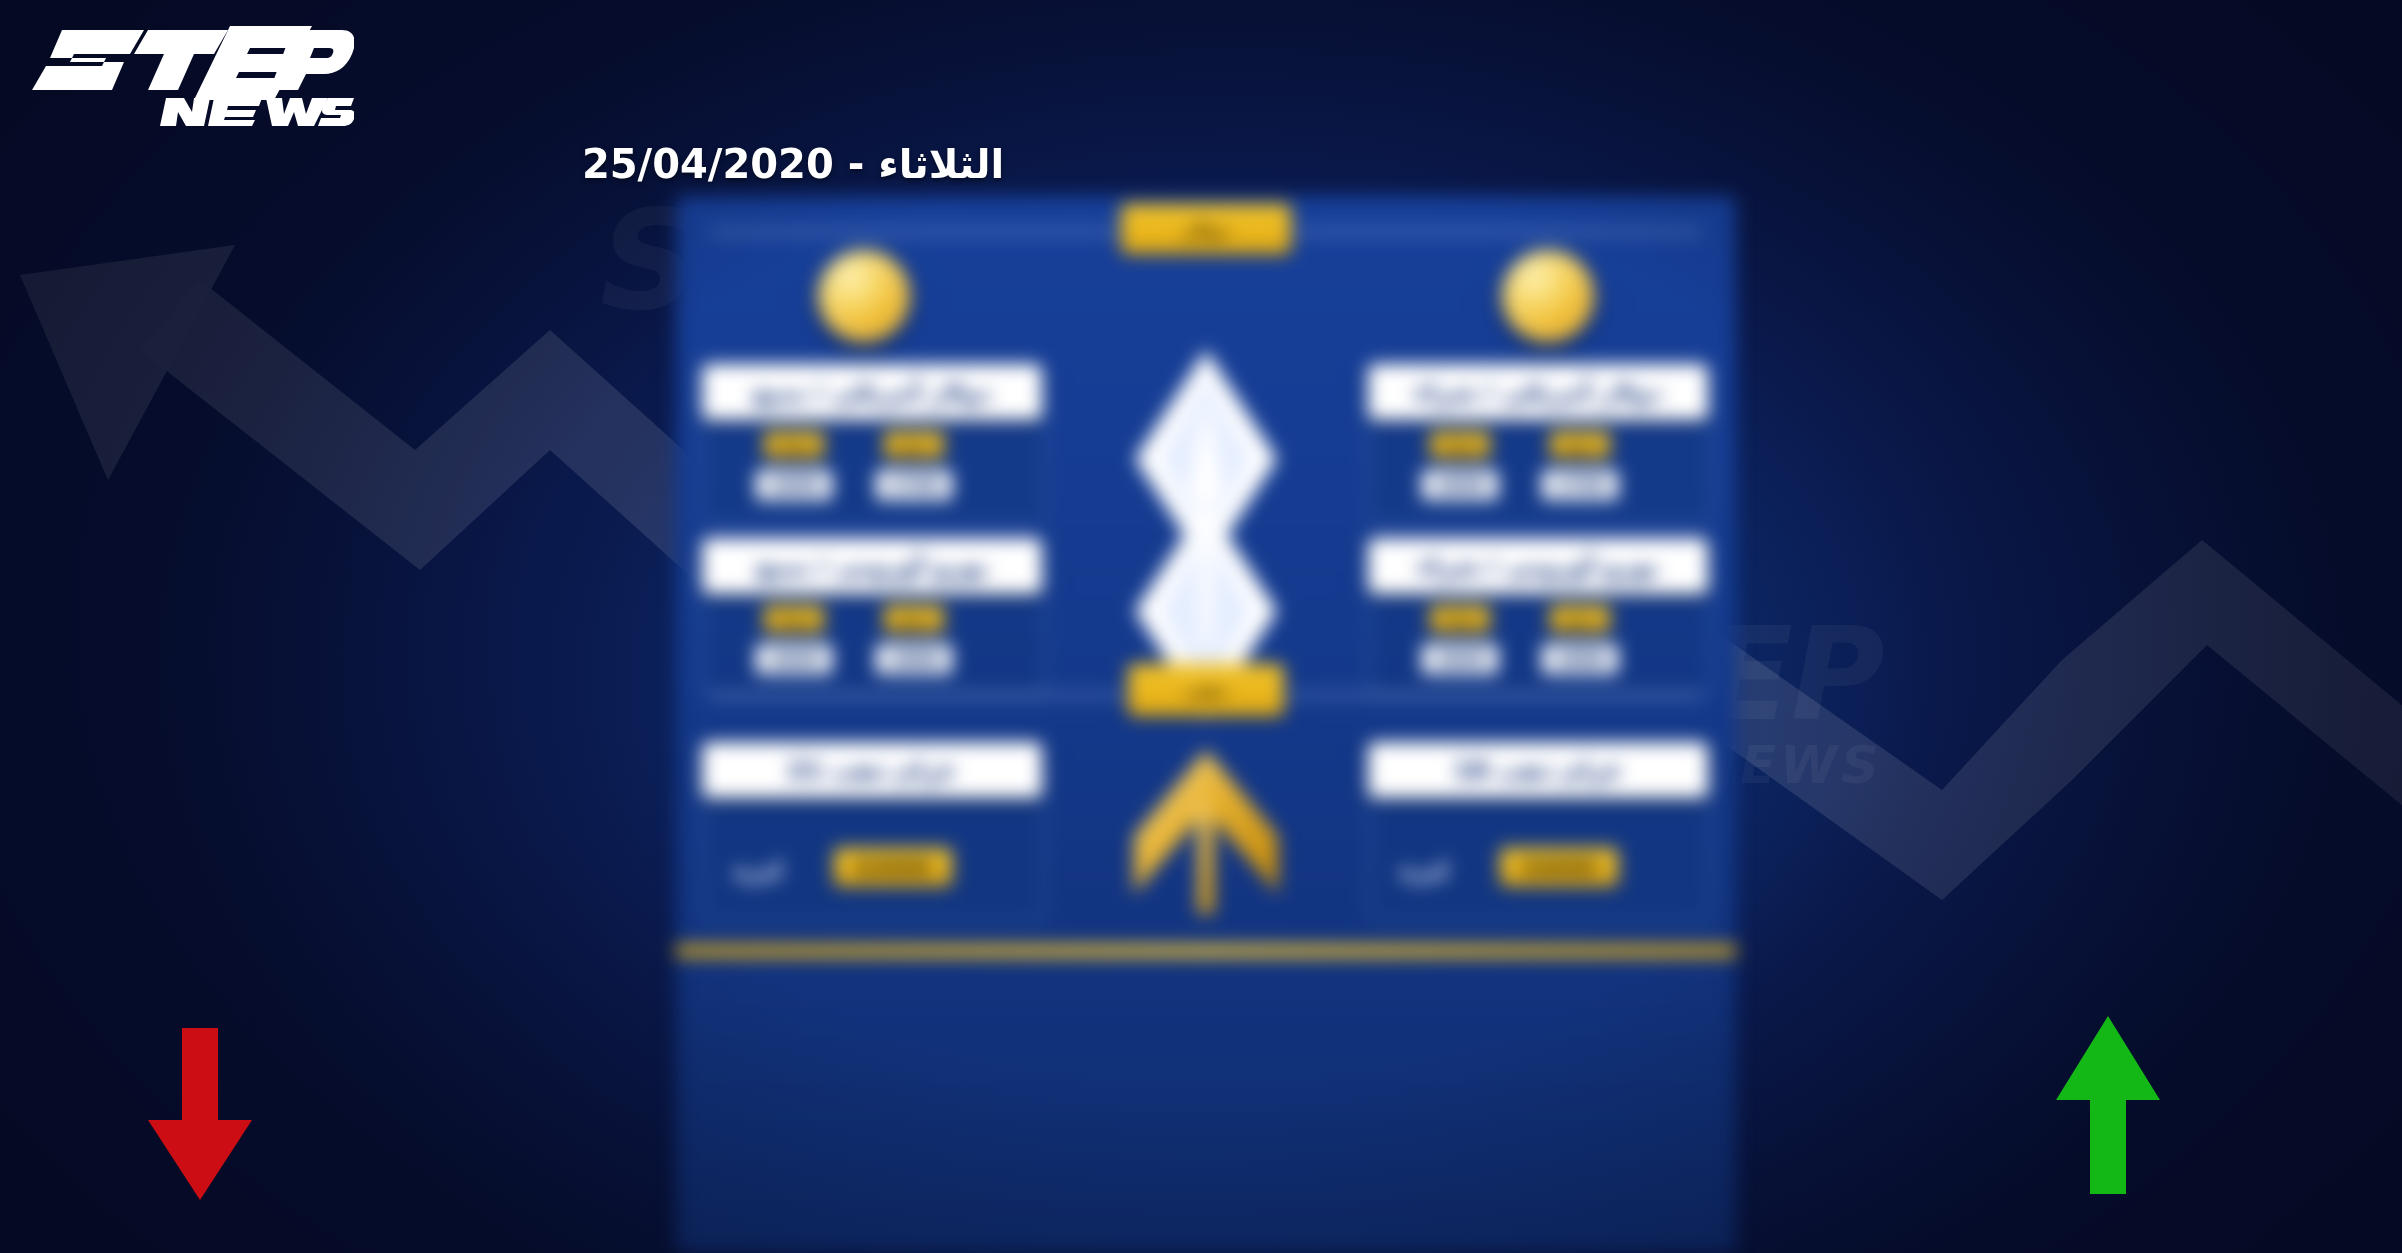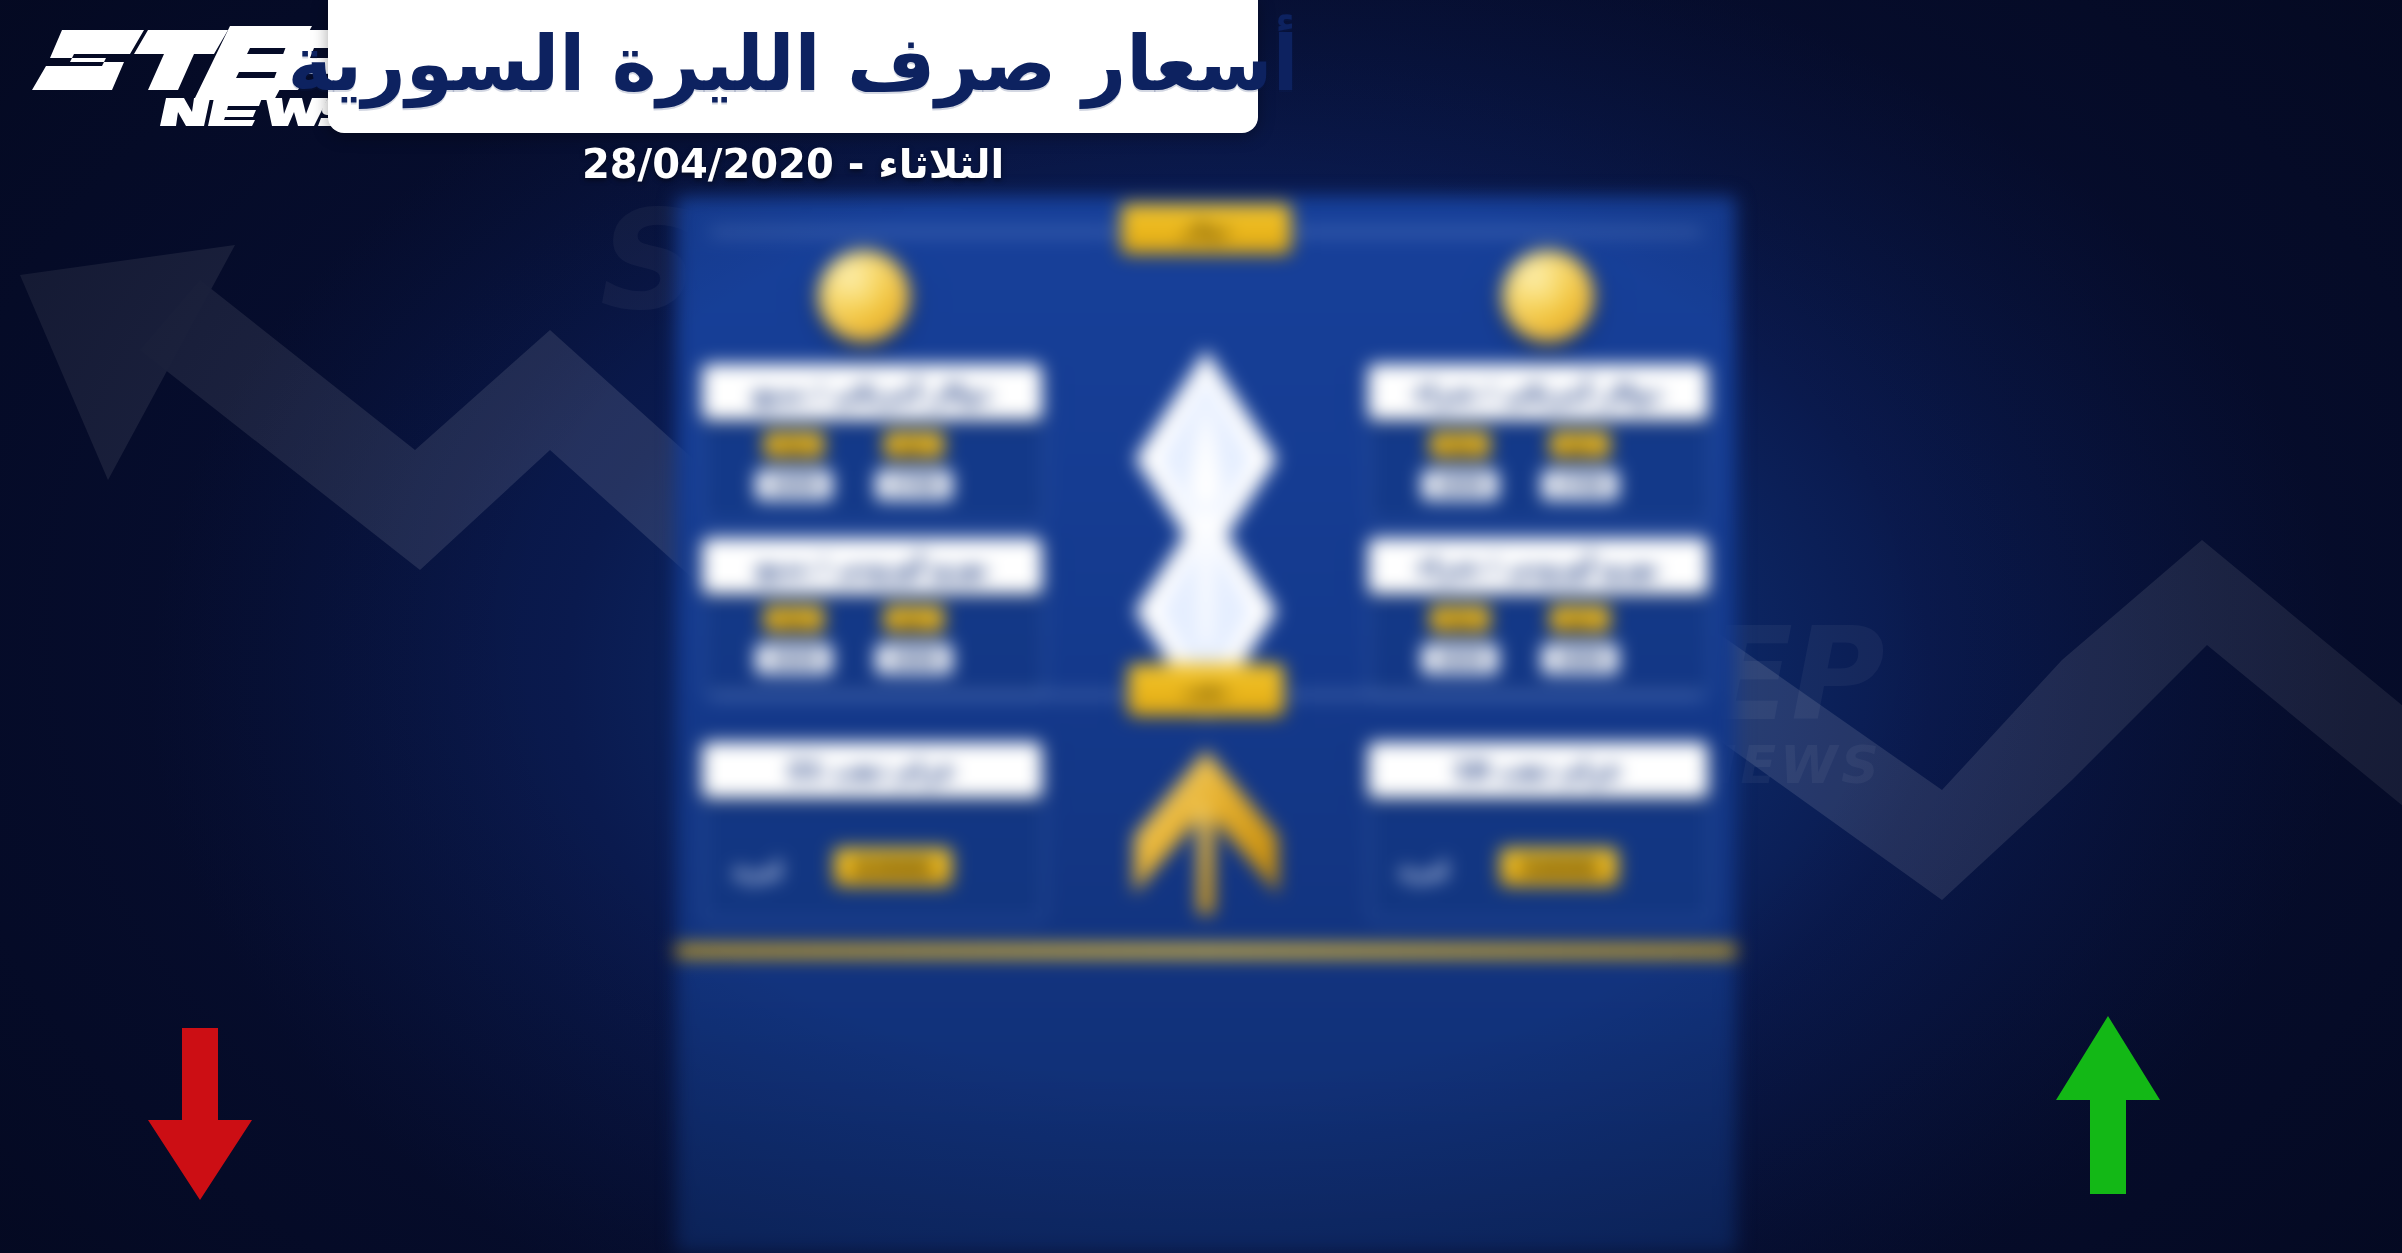--- a/index.html
+++ b/index.html
@@ -260,24 +260,21 @@
       </g>
       <g fill="#ffffff">
         <path d="M142 82 H160 L168 96 L170 82 H186 L180 110 H162 L154 96 L152 110 H136 Z"></path>
         <path d="M190 82 H238 L235 90 H204 L203 94 H232 L229 101 H201 L200 104 H231 L228 110 H184 Z"></path>
         <path d="M242 82 H258 L260 98 L266 82 H278 L282 98 L288 82 H304 L290 110 H274 L270 96 L264 110 H248 Z"></path>
         <path d="M304 82 H330 L327 90 H312 L311 94 H326 C331 94 332 98 330 103 C328 108 324 110 319 110 H294 L297 102 H316 L317 99 H303 C298 99 297 95 299 90 Z"></path>
       </g>
     </svg>
   </div>
 
-  <div class="title-box">
-    <div class="title-txt">أسعار صرف الليرة السورية</div>
-  </div>
-  <div class="date-line">الثلاثاء - 28/04/2020</div>
+  <div class="date-line">الثلاثاء - 25/04/2020</div>
 
   <div class="arrow-red">
     <svg viewBox="0 0 104 172" xmlns="http://www.w3.org/2000/svg">
       <path d="M34 0 H70 V92 H104 L52 172 L0 92 H34 Z" fill="#CC0E14"></path>
     </svg>
   </div>
   <div class="arrow-green">
     <svg viewBox="0 0 104 178" xmlns="http://www.w3.org/2000/svg">
       <path d="M52 0 L104 84 H70 V178 H34 V84 H0 Z" fill="#13B816"></path>
     </svg>

